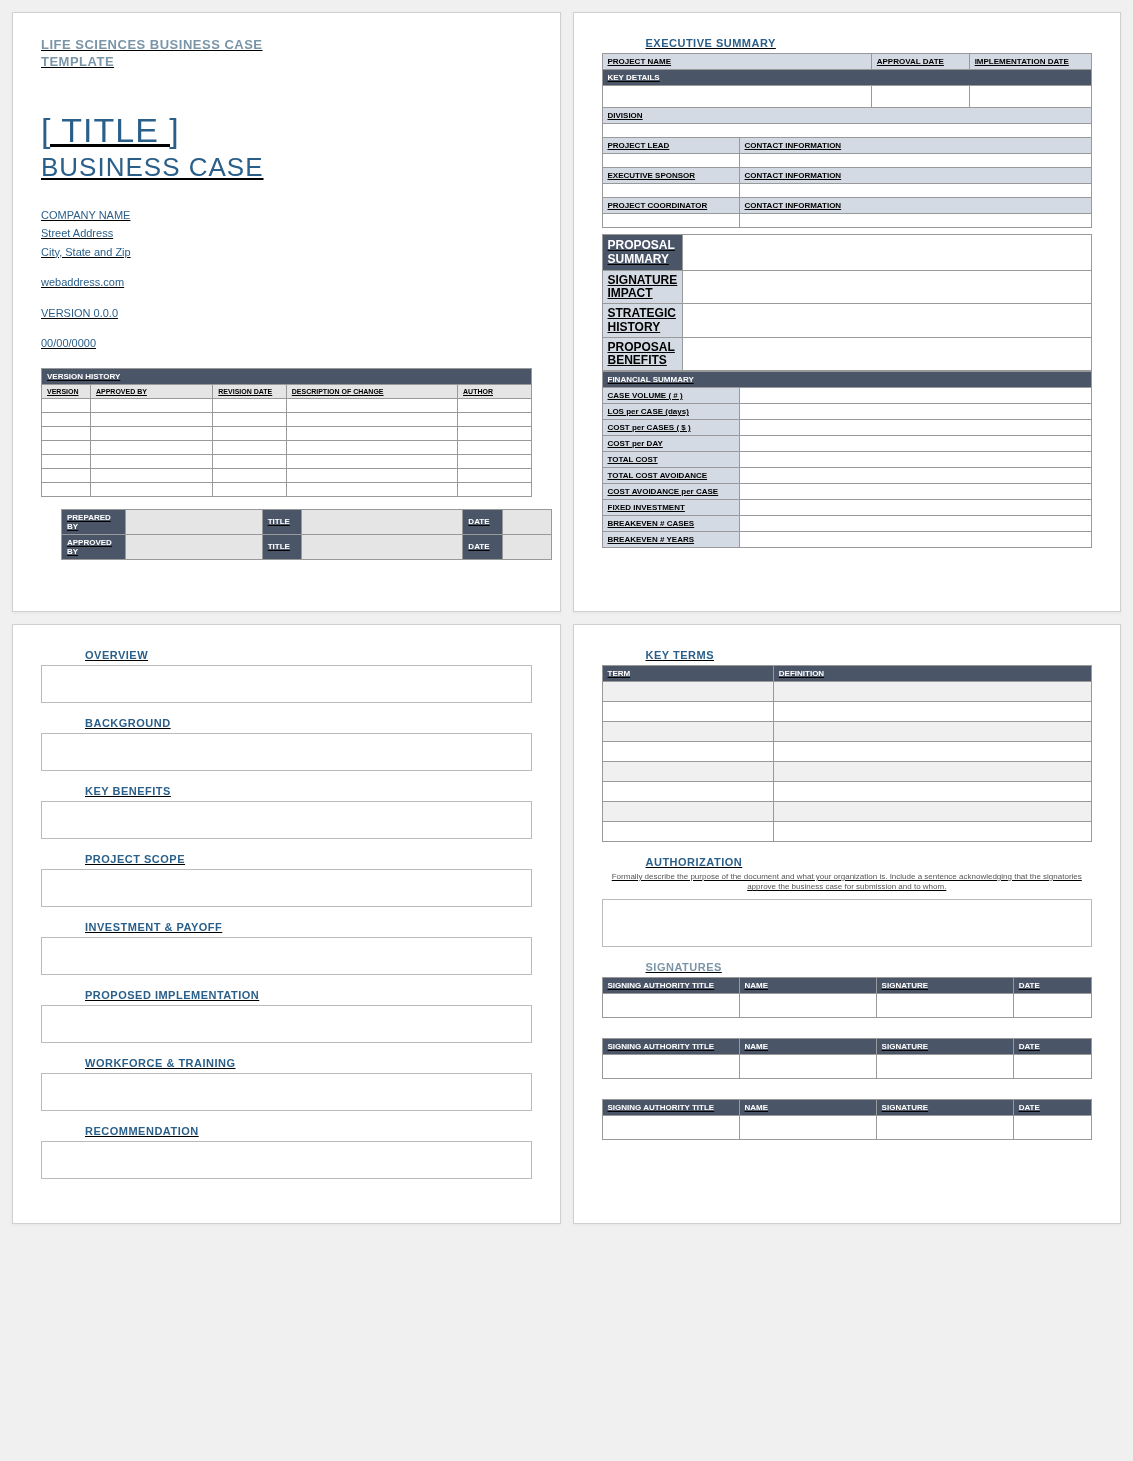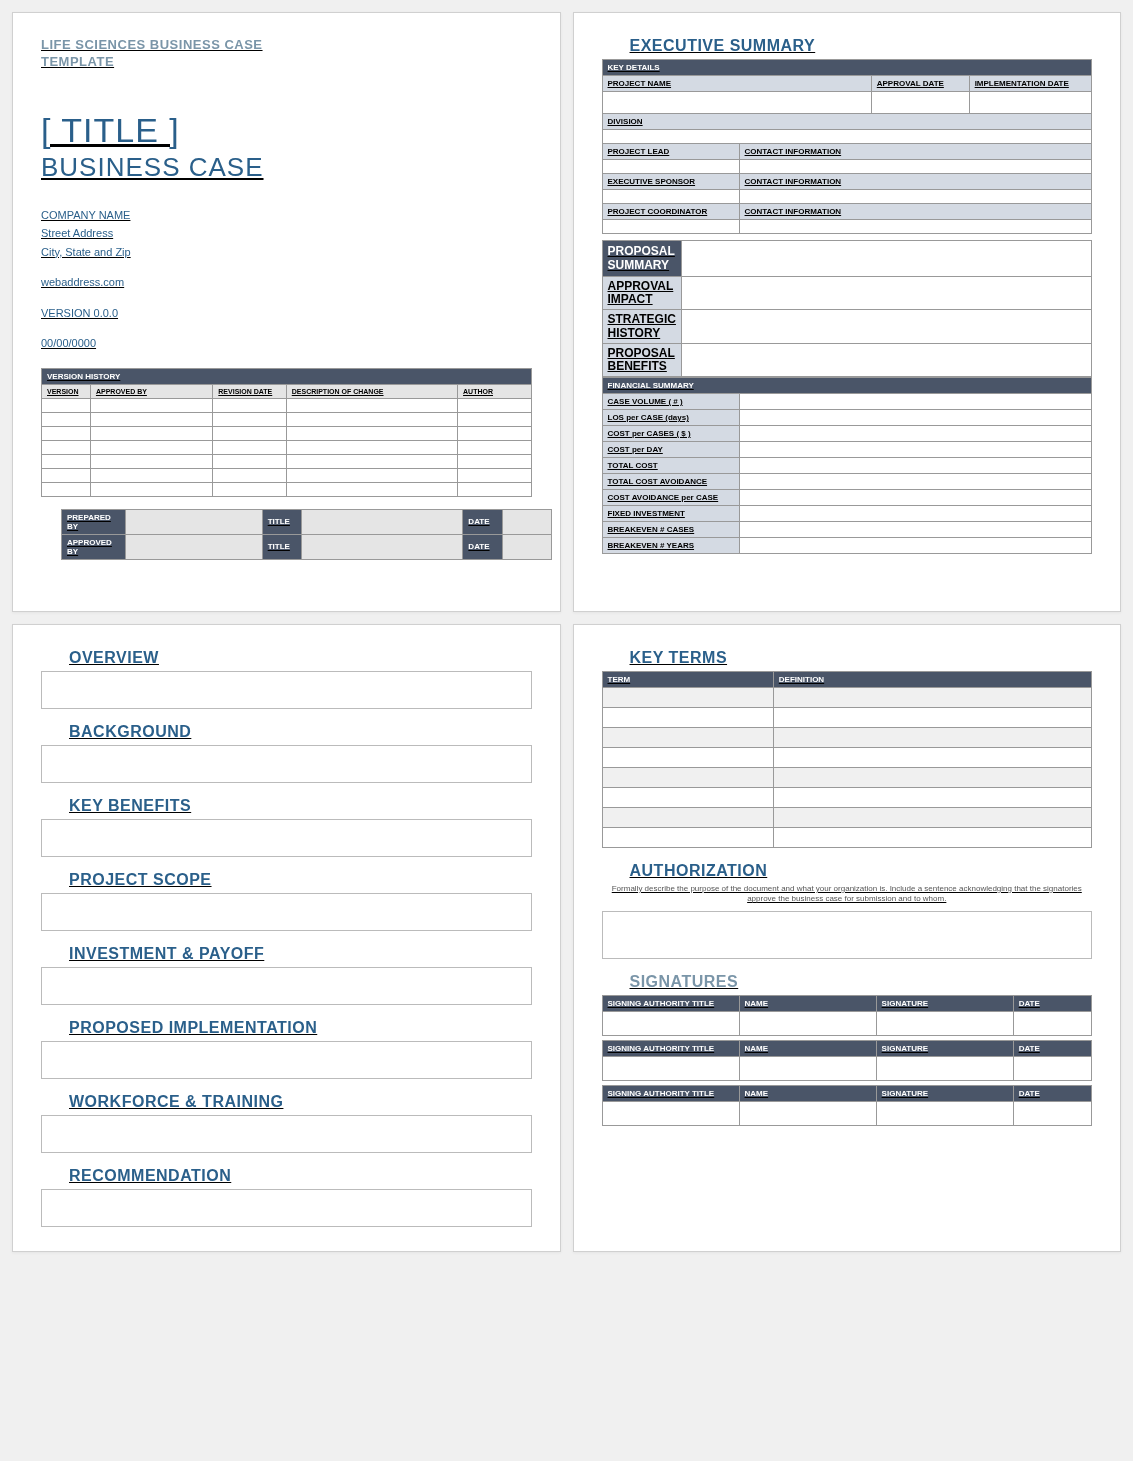--- a/index.html
+++ b/index.html
@@ -5,30 +5,30 @@
   * { box-sizing: border-box; margin: 0; padding: 0; }
   body { background: #f0f0f0; font-family: Arial, Helvetica, sans-serif; padding: 12px; }
   .grid { display: grid; grid-template-columns: 1fr 1fr; gap: 12px; max-width: 1109px; margin: 0 auto; text-decoration: underline; }
   .page { background: #fff; border: 1px solid #d0d0d0; padding: 24px 28px; min-height: 600px; box-shadow: 0 1px 3px rgba(0,0,0,0.05); }
   .doc-header { color: #7a95a8; font-size: 13px; font-weight: bold; letter-spacing: 0.5px; line-height: 1.3; margin-bottom: 40px; }
   .title-block { margin-bottom: 24px; }
   .big-title { color: #2a5f8a; font-size: 34px; font-weight: 300; letter-spacing: 1px; }
   .sub-title { color: #2a5f8a; font-size: 26px; font-weight: 300; letter-spacing: 1px; margin-top: 2px; }
   .meta { color: #2a5f8a; font-size: 11px; line-height: 1.5; margin-bottom: 14px; }
   .meta .row { margin-bottom: 2px; }
-  .section-title { color: #2a5f8a; font-size: 16px; font-weight: bold; letter-spacing: 0.5px; margin: 14px 0 4px 0; padding-left: 28px; }
+  .section-title { color: #2a5f8a; font-size: 11px; font-weight: bold; letter-spacing: 0.5px; margin: 14px 0 4px 16px; padding-left: 28px; }
   .capbox { border: 1px solid #bbb; height: 38px; background: #fff; }
   table { border-collapse: collapse; width: 100%; font-size: 8px; }
   th, td { border: 1px solid #999; padding: 3px 5px; text-align: left; vertical-align: middle; }
   .hdr-dark { background: #4a5568; color: #fff; font-weight: bold; font-size: 8px; }
   .hdr-mid { background: #d4dae3; font-weight: bold; font-size: 8px; }
   .blank-row td { height: 14px; background: #fff; }
   .vh-header td { background: #4a5568; color:#fff; font-weight:bold; padding:3px 5px; }
   .vh-cols th { background:#e5e5e5; font-weight:bold; font-size:7px; }
-  .sig-tbl { margin-bottom: 4px; }
+  .sig-tbl { margin-bottom: 20px; }
   .sig-tbl .hdr-dark th { font-size:8px; }
   .sig-tbl td { height: 24px; background:#fff; }
   .fin-row td:first-child { background:#d4dae3; font-weight:bold; width:28%; }
   .small-note { font-size: 8px; color:#555; line-height:1.3; margin-bottom:6px;text-align:center; }
   .auth-box { border:1px solid #bbb; height:48px; background:#fff; margin-bottom:14px;}
   .key-terms tbody tr:nth-child(odd) td { background:#f0f0f0; }
   .key-terms tbody td { height:20px; }
   .sum-cell { background:#d4dae3; font-weight:bold; font-size:12px; width:12%; text-align:left; vertical-align:middle; line-height:1.1; }
   .sum-val { background:#fff; height:36px; }
   .impact-row .sum-cell { height:18px; }
@@ -142,27 +142,27 @@
     </tr>
   </tbody>
       </table>
 </div>
 
 <div class="page">
   <div class="section-title" style="margin-top:0">EXECUTIVE SUMMARY</div>
   <table>
     <tbody>
           <tr>
-            <td colspan="5" class="hdr-dark">KEY DETAILS</td>
-          </tr>
-    <tr>
       <td colspan="3" class="hdr-mid">PROJECT NAME</td>
       <td class="hdr-mid" style="width:20%">APPROVAL DATE</td>
       <td class="hdr-mid" style="width:25%">IMPLEMENTATION DATE</td>
     </tr>
+    <tr>
+            <td colspan="5" class="hdr-dark">KEY DETAILS</td>
+          </tr>
     <tr class="blank-row">
             <td colspan="3" style="height:22px;"></td>
             <td></td>
             <td></td>
           </tr>
     <tr>
             <td colspan="5" class="hdr-mid">DIVISION</td>
           </tr>
     <tr class="blank-row">
             <td colspan="5"></td>
@@ -194,21 +194,21 @@
   </tbody>
       </table>
 
   <table style="margin-top:6px;">
     <tbody>
           <tr>
             <td class="hdr-dark sum-cell" style="background:#4a5568;color:#fff;">PROPOSAL SUMMARY</td>
             <td class="sum-val"></td>
           </tr>
     <tr class="impact-row">
-            <td class="sum-cell">APPROVAL IMPACT</td>
+            <td class="sum-cell">SIGNATURE IMPACT</td>
             <td style="height:20px;"></td>
           </tr>
     <tr class="impact-row">
             <td class="sum-cell">STRATEGIC HISTORY</td>
             <td></td>
           </tr>
     <tr class="impact-row">
             <td class="sum-cell">PROPOSAL BENEFITS</td>
             <td></td>
           </tr>

